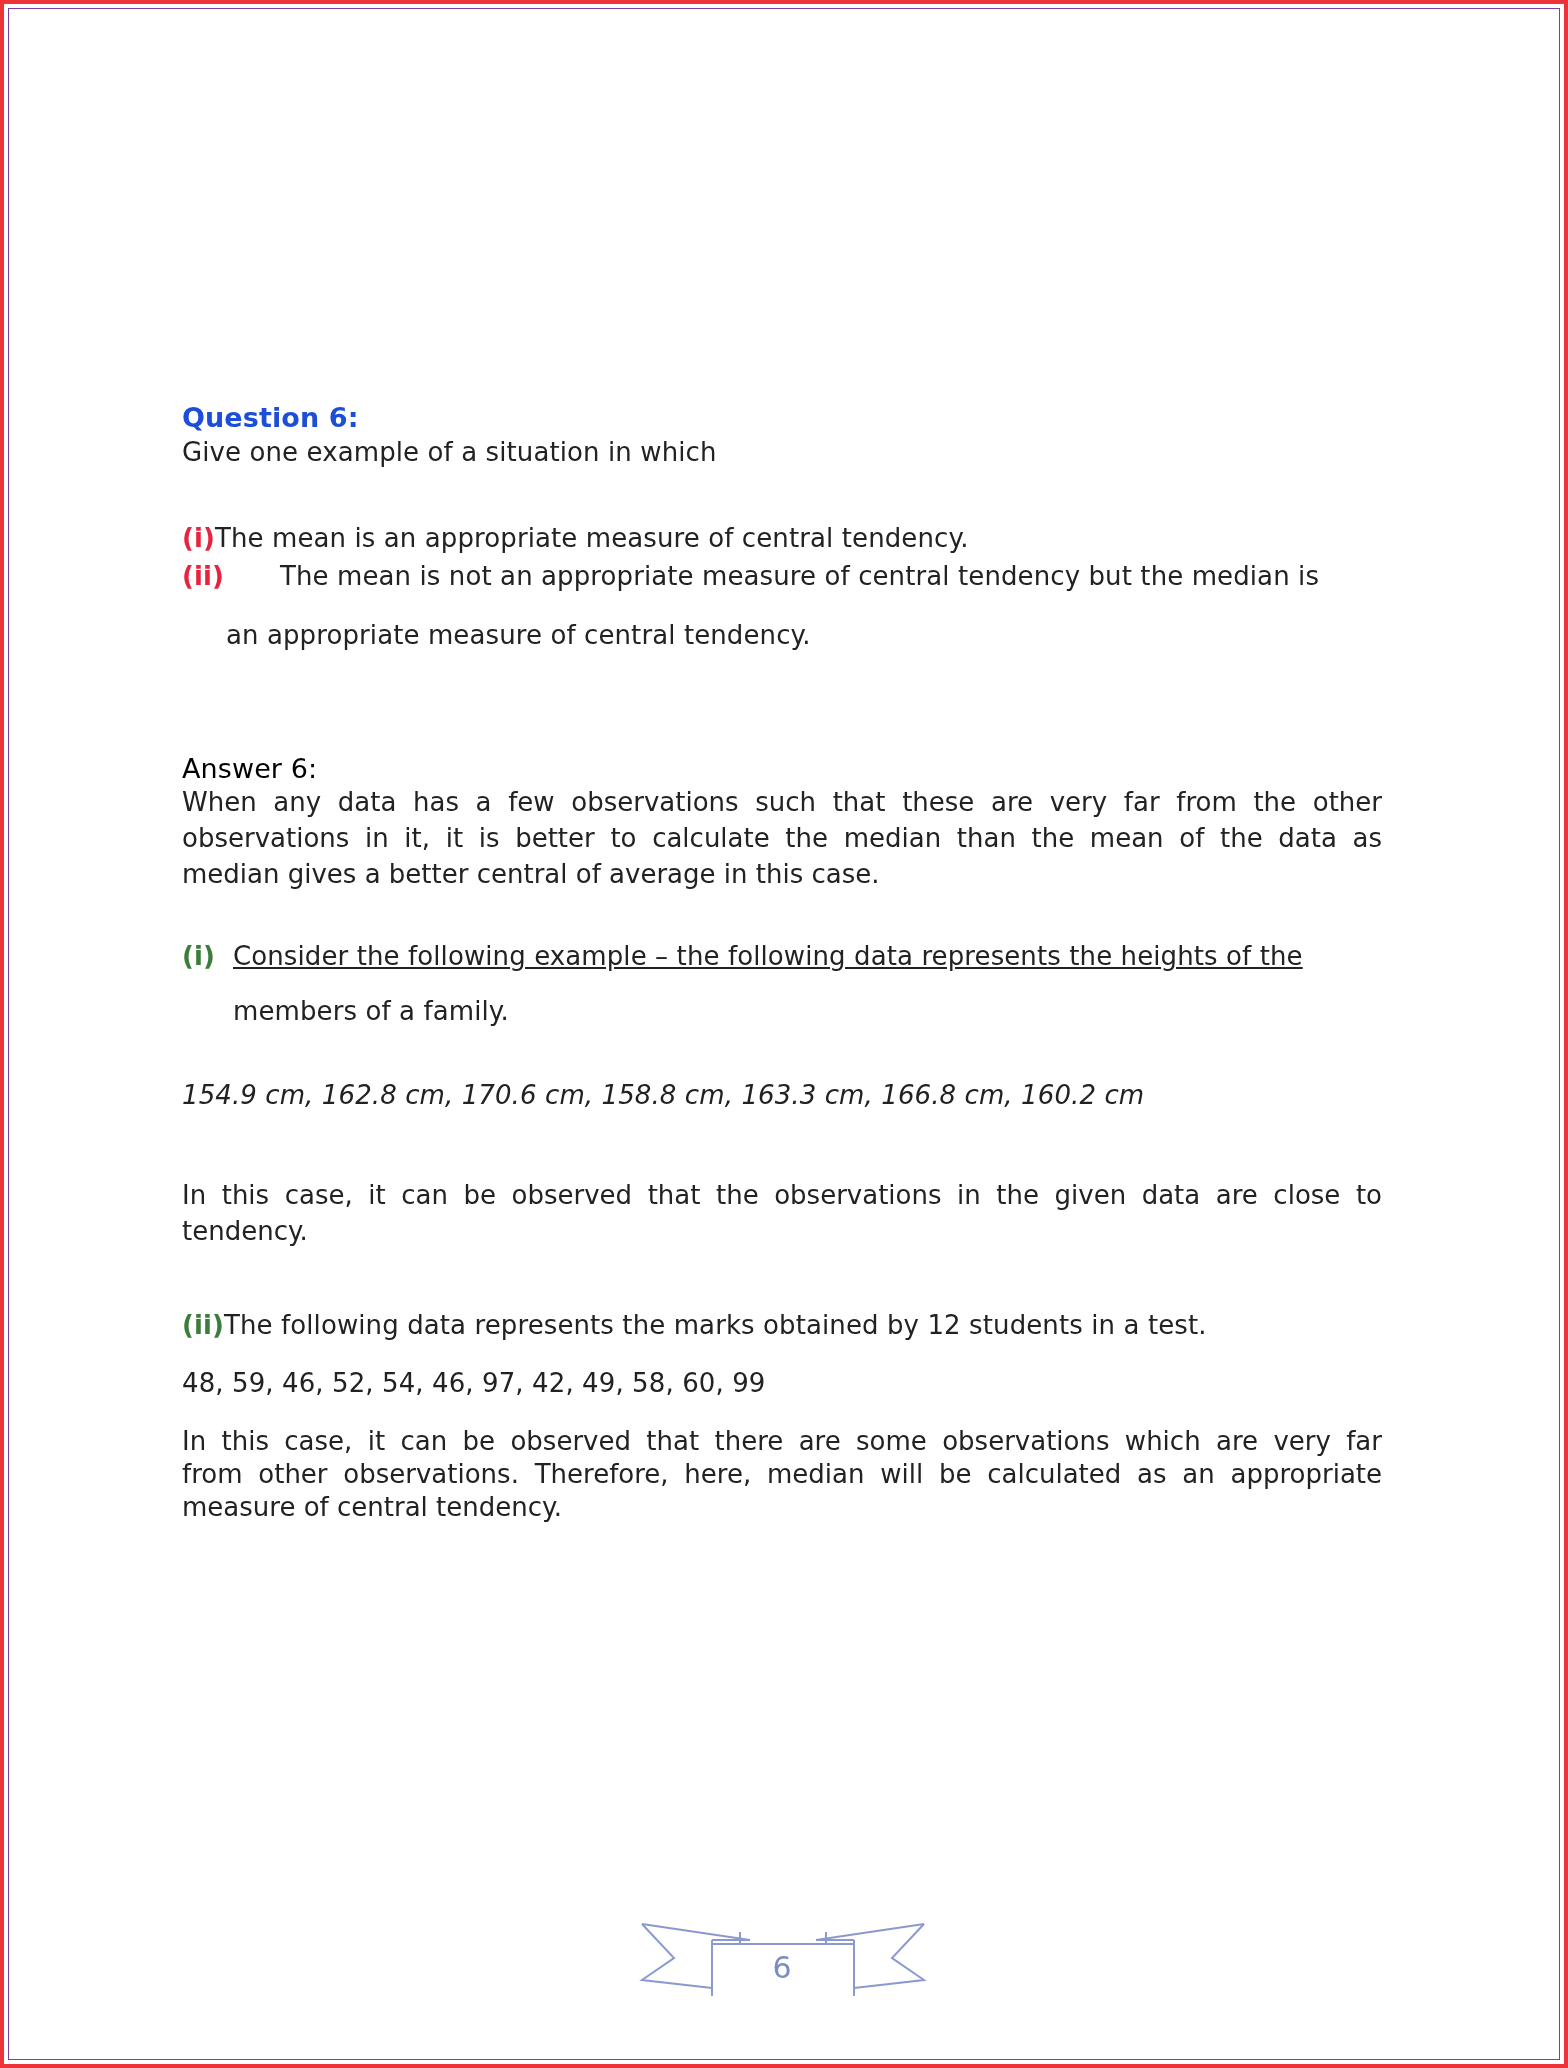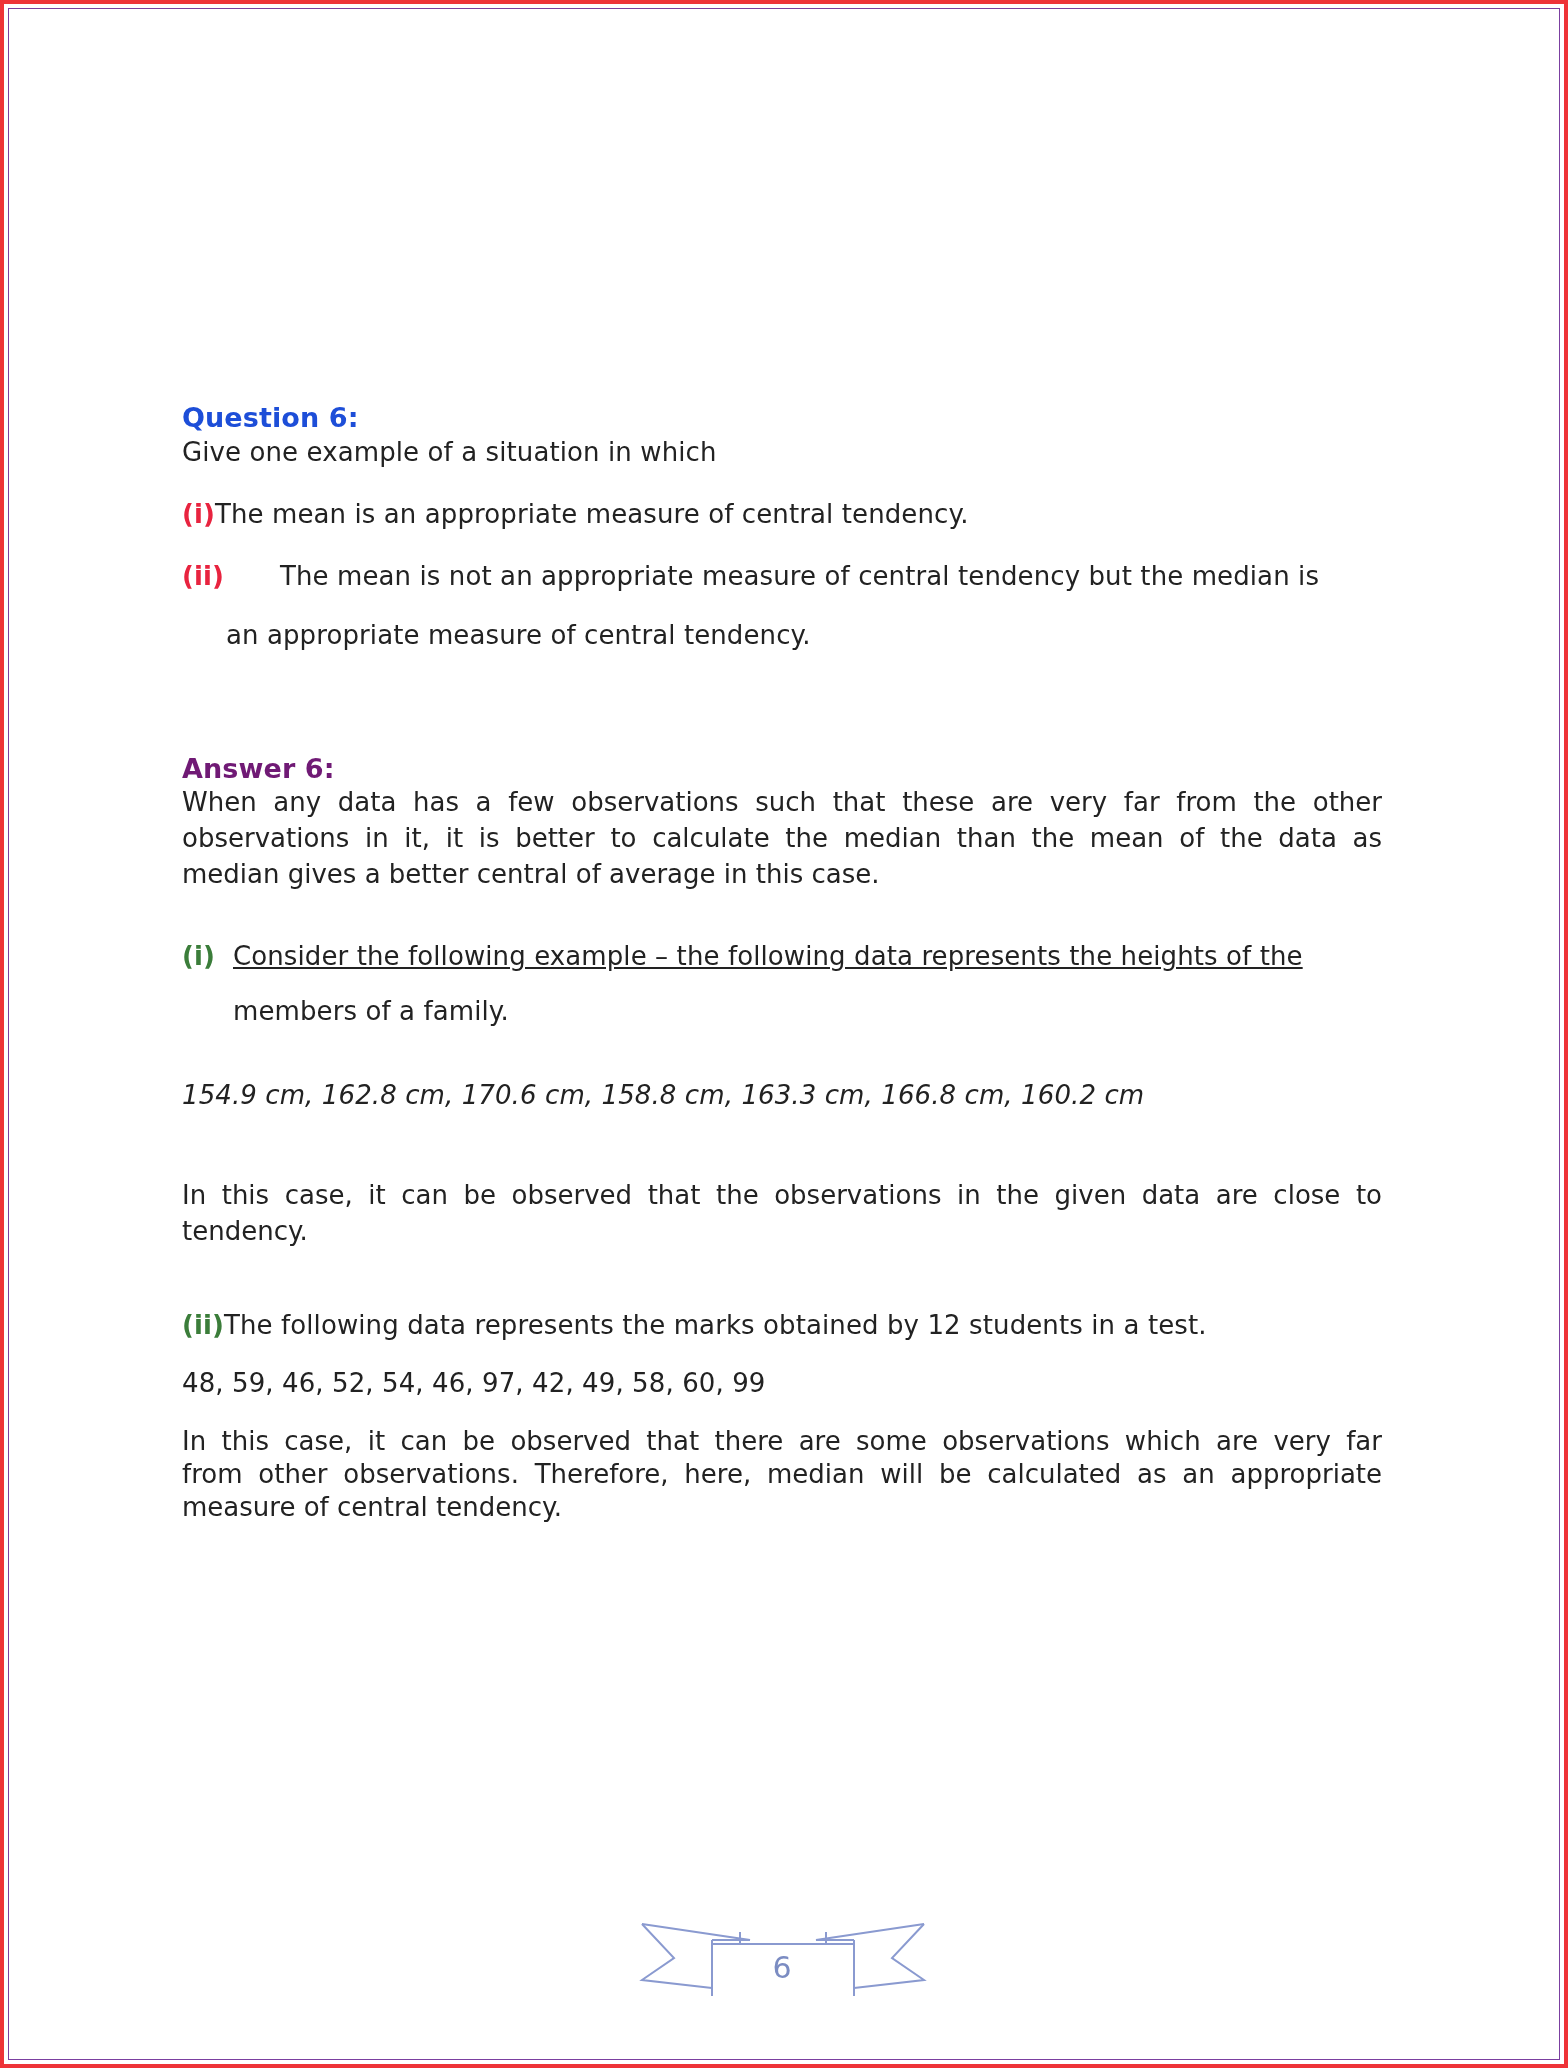--- a/index.html
+++ b/index.html
@@ -16,21 +16,21 @@
     .frame-inner {
       position: absolute; left: 4px; top: 4px; right: 4px; bottom: 4px;
       border: 1.5px solid #7b3fa0;
     }
     .line {
       position: absolute; left: 182px; width: 1200px;
       font-size: 26px; line-height: 36px; white-space: nowrap;
       letter-spacing: 0.1px;
     }
     .h-red { color: #1d4ed8; font-weight: bold; font-size: 27px; }
-    .h-green { color: #701a75; font-weight: bold; font-size: 27px; }
+    .h-green { color: #000000; font-weight: normal; font-size: 27px; }
     .lab-red { color: #e8233f; font-weight: bold; }
     .lab-green { color: #3b7d3a; font-weight: bold; }
     .para { position: absolute; left: 182px; width: 1200px; font-size: 26px; text-align: justify; }
     .para span.l { display: block; text-align: justify; text-align-last: justify; }
     .para span.l.last { text-align-last: left; }
     .ribbon { position: absolute; left: 638px; top: 1918px; width: 290px; height: 84px; }
     .page-num {
       position: absolute; left: 760px; top: 1950px; width: 44px; text-align: center;
       font-size: 30px; color: #7b8cc2; font-family: "DejaVu Sans", sans-serif;
     }
@@ -38,21 +38,21 @@
 </head>
 <body>
 
 <div class="frame-outer">
   <div class="frame-inner"></div>
 </div>
 
 <div class="line h-red" style="top:400px;">Question 6:</div>
 <div class="line" style="top:434px;">Give one example of a situation in which</div>
 
-<div class="line" style="top:496px;">
+<div class="line" style="top:520px;">
   <span class="lab-red">(i)</span><span>The mean is an appropriate measure of central tendency.</span>
 </div>
 
 <div class="line" style="top:558px;">
   <span class="lab-red" style="display:inline-block;width:98px;">(ii)</span><span>The mean is not an appropriate measure of central tendency but the median is</span>
 </div>
 <div class="line" style="top:617px; left:226px;">an appropriate measure of central tendency.</div>
 
 <div class="line h-green" style="top:751px;">Answer 6:</div>
 

